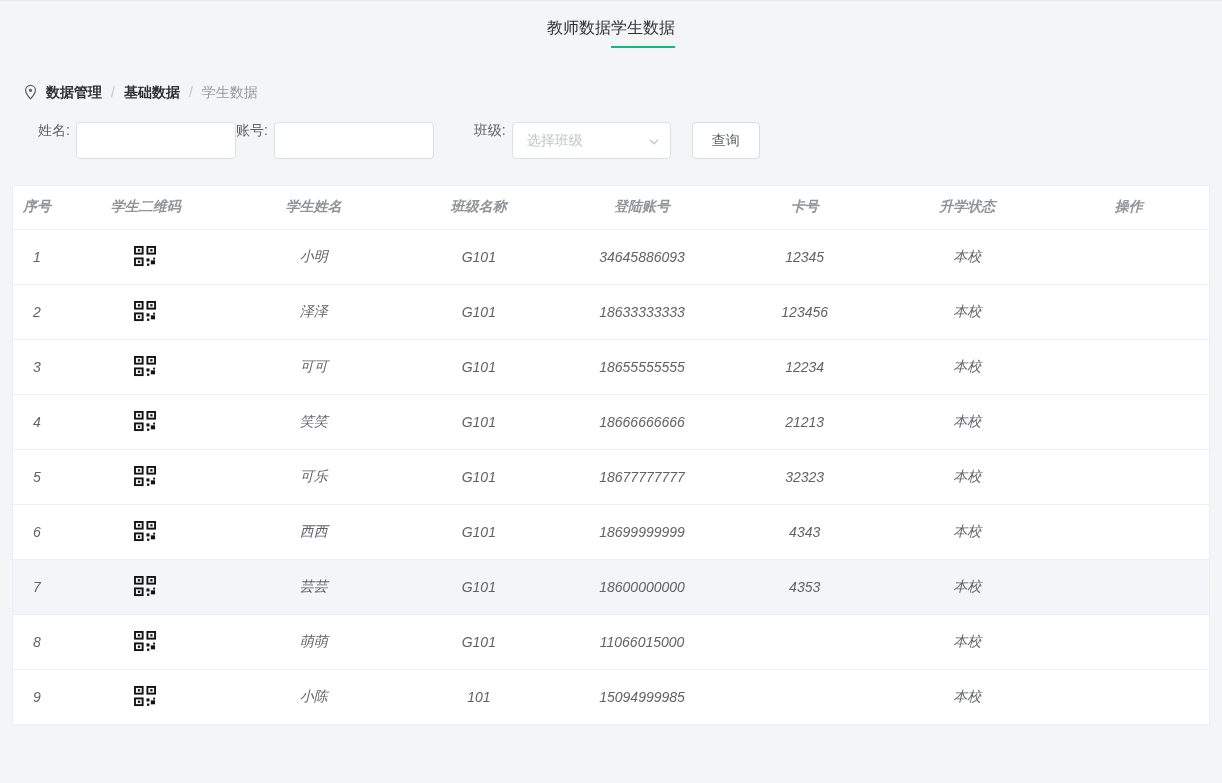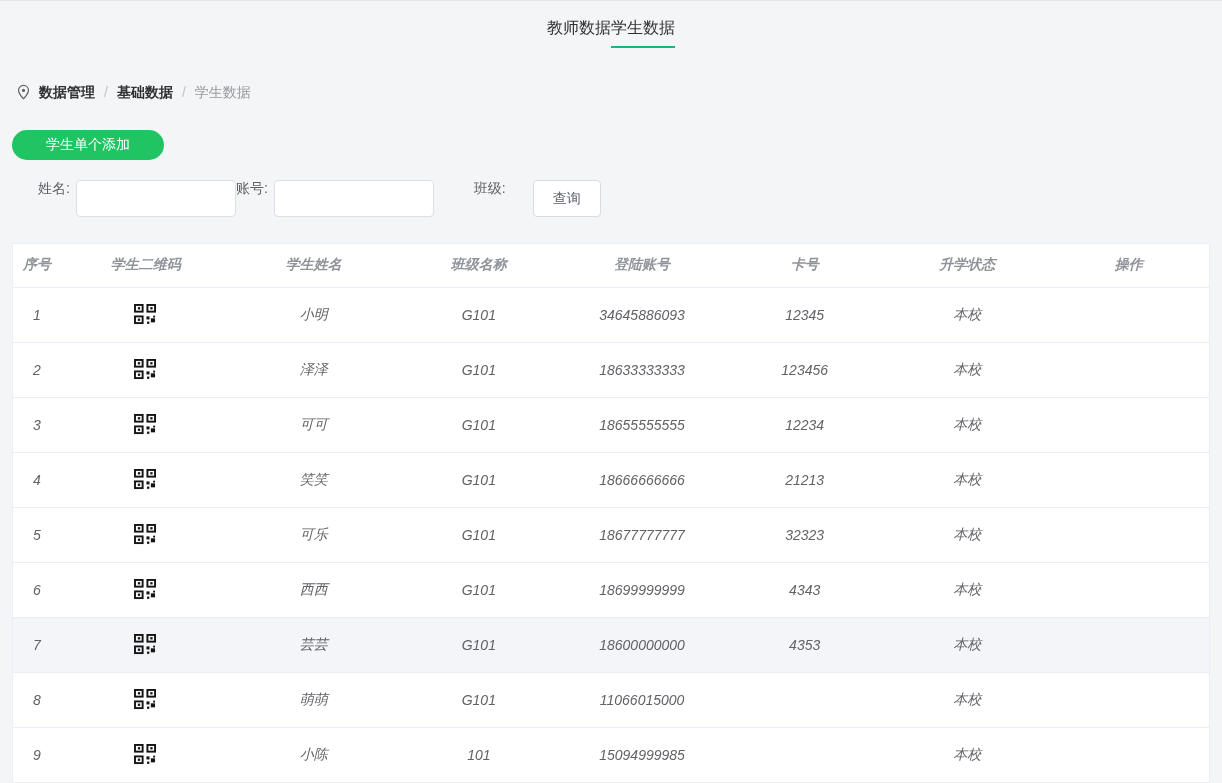--- a/index.html
+++ b/index.html
@@ -32,21 +32,21 @@
     position: absolute;
     left: 0; right: 0; bottom: 8px;
     height: 2px;
     background: #14b877;
   }
 
   
   .breadcrumb {
     display: flex;
     align-items: center;
-    padding: 26px 0 0 16px;
+    padding: 26px 0 0 23px;
     font-size: 14px;
     line-height: 20px;
   }
   .bc-icon { display: inline-flex; margin-right: 8px; }
   .bc-item.strong { color: #303133; font-weight: bold; }
   .bc-sep { color: #c0c4cc; margin: 0 9px; }
   .bc-item.current { color: #97999e; }
 
   
   .actions { padding: 28px 0 0 12px; }
@@ -163,30 +163,35 @@
         <circle cx="8" cy="6.8" r="1.7" fill="#606266"></circle>
       </svg>
     </span>
     <span class="bc-item strong">数据管理</span>
     <span class="bc-sep">/</span>
     <span class="bc-item strong">基础数据</span>
     <span class="bc-sep">/</span>
     <span class="bc-item current">学生数据</span>
   </nav>
 
-  <div class="actions">
-    <button class="add-btn">学生单个添加</button>
-  </div>
 
   <div class="filters">
     <label>姓名:</label>
     <input class="f-input" type="text" value="" style="">
     <label class="gap-2">账号:</label>
     <input class="f-input" type="text" value="" style="">
     <label class="gap-3">班级:</label>
+    <div class="select-box">
+      <span class="placeholder">选择班级</span>
+      <span class="chev">
+        <svg width="12" height="12" viewBox="0 0 12 12">
+          <path d="M2.5 4.3 L6 7.8 L9.5 4.3" fill="none" stroke="#c0c4cc" stroke-width="1.4" stroke-linecap="round"></path>
+        </svg>
+      </span>
+    </div>
     <button class="query-btn">查询</button>
   </div>
 
   <div class="table-wrap">
     <table>
       <colgroup>
         <col style="width:4%">
           <col style="width:14.2%">
           <col style="width:13.9%">
           <col style="width:13.7%">

